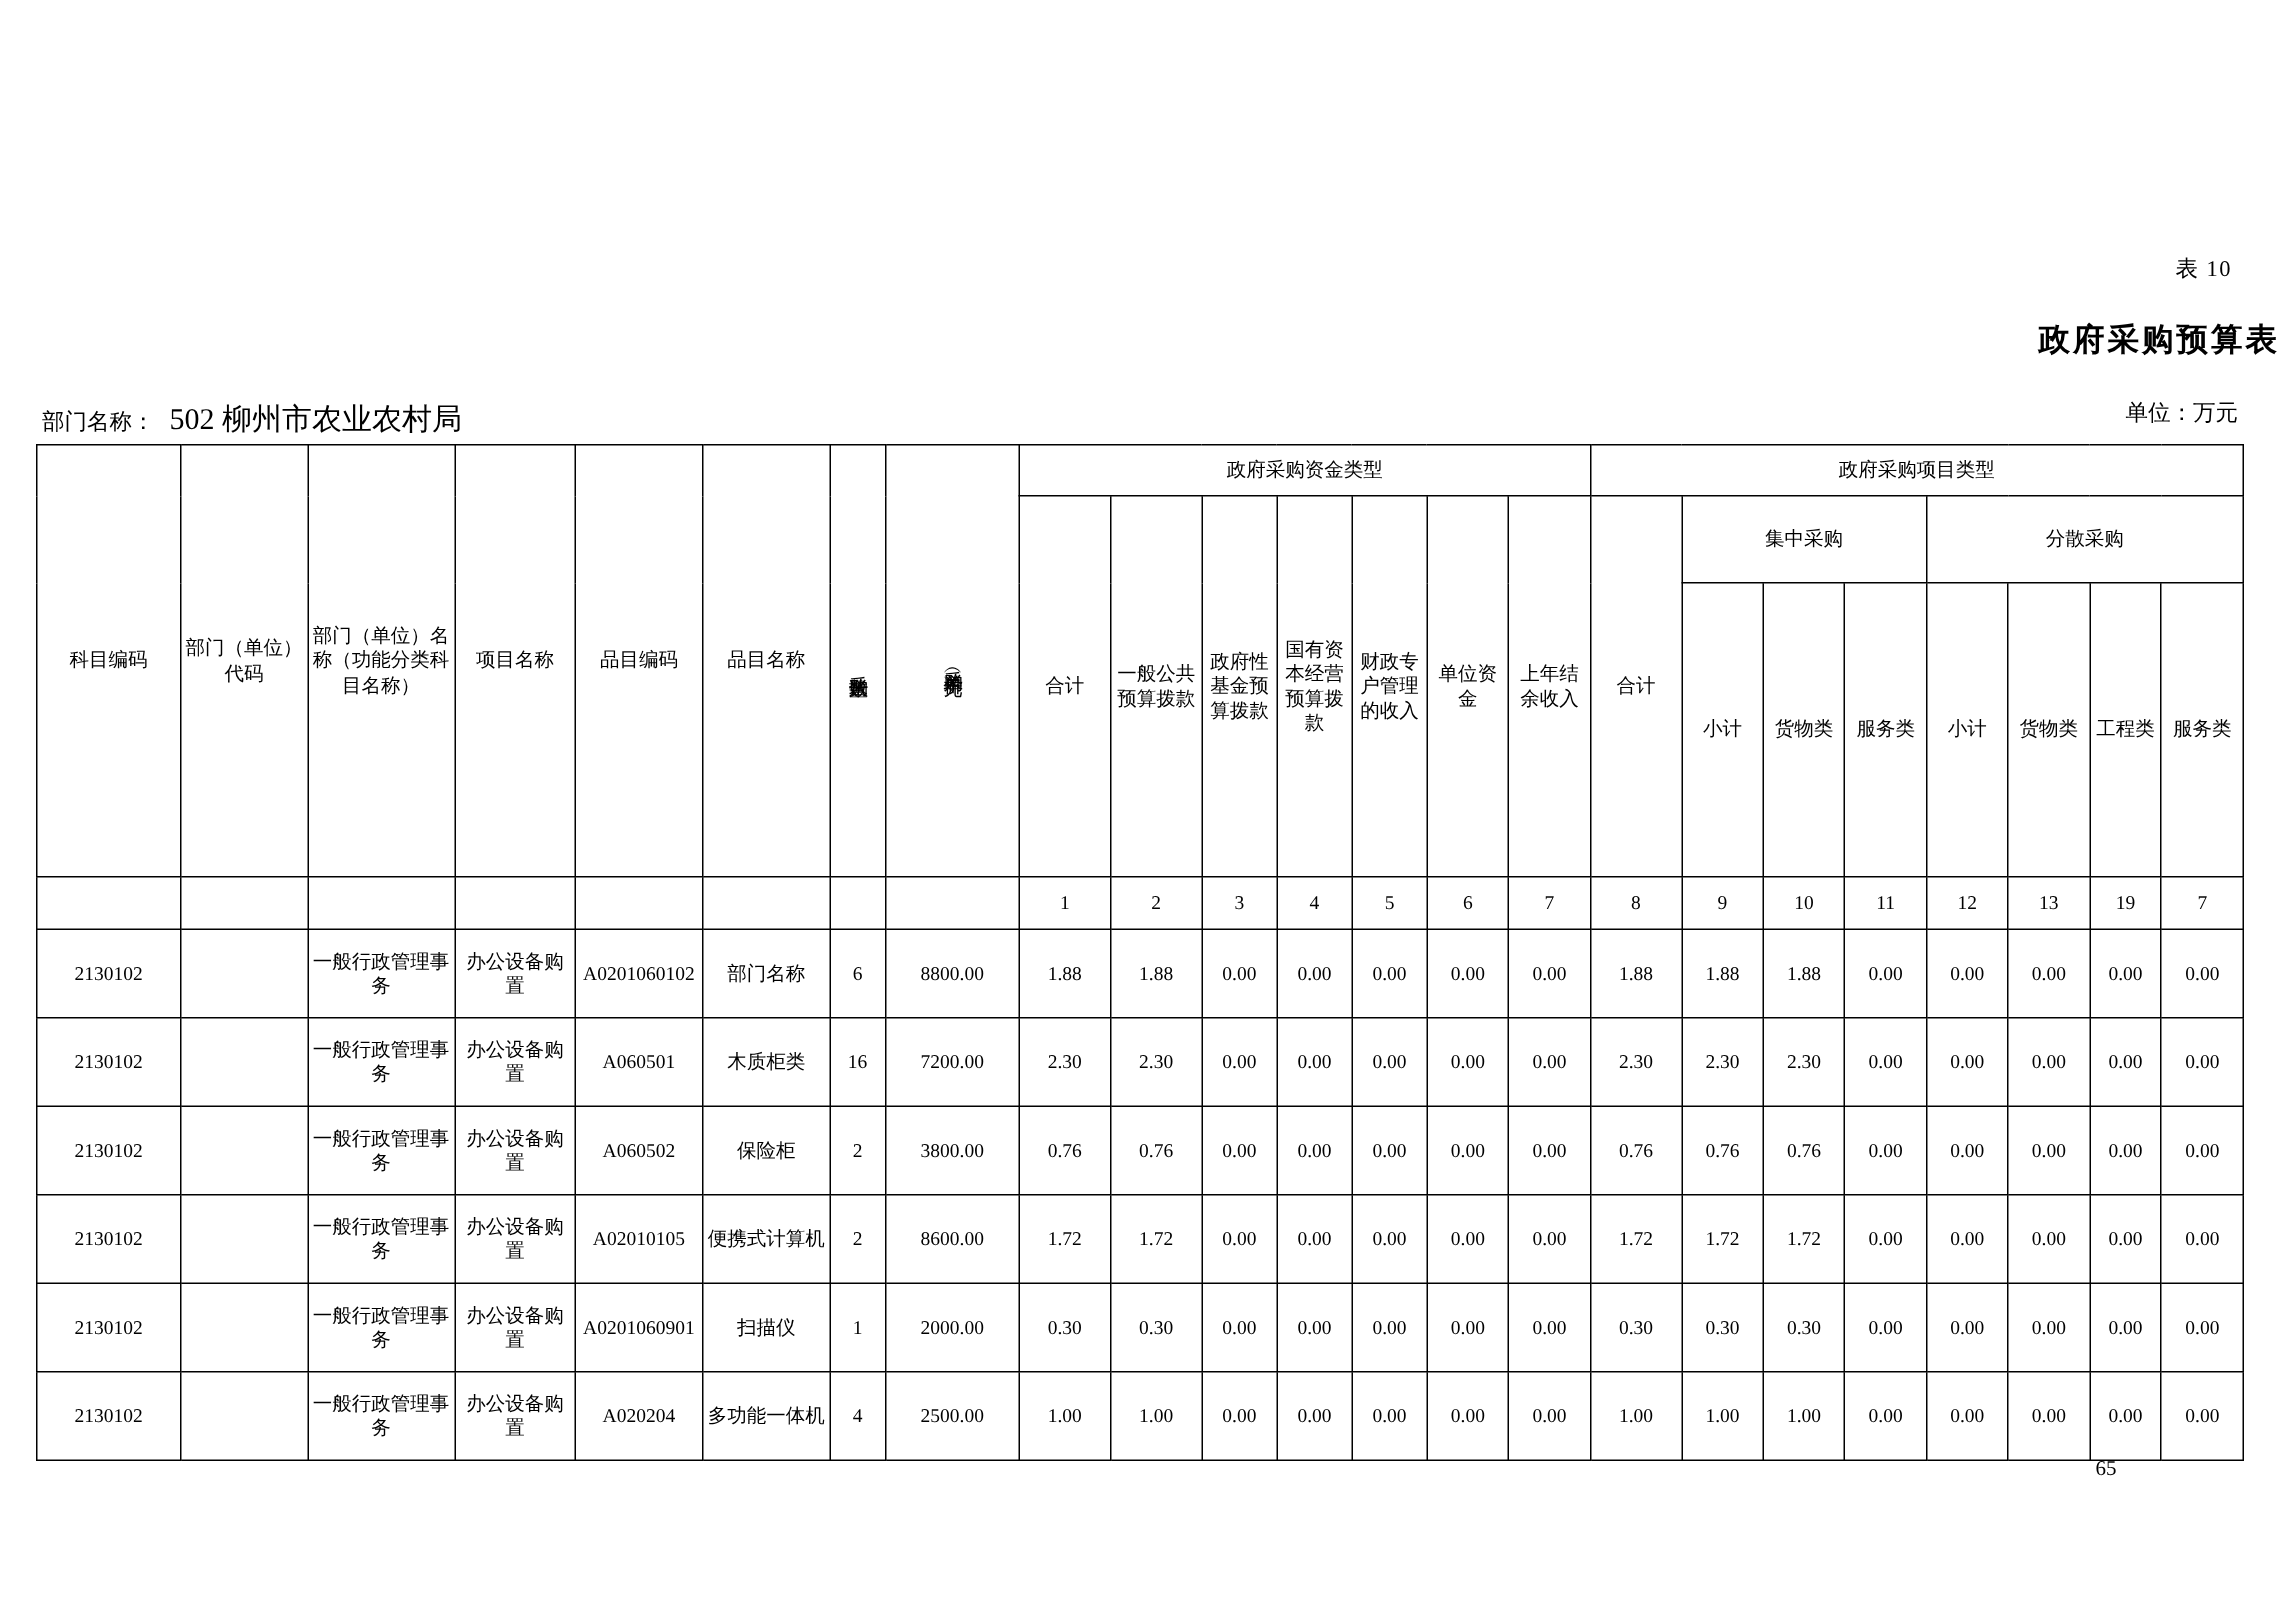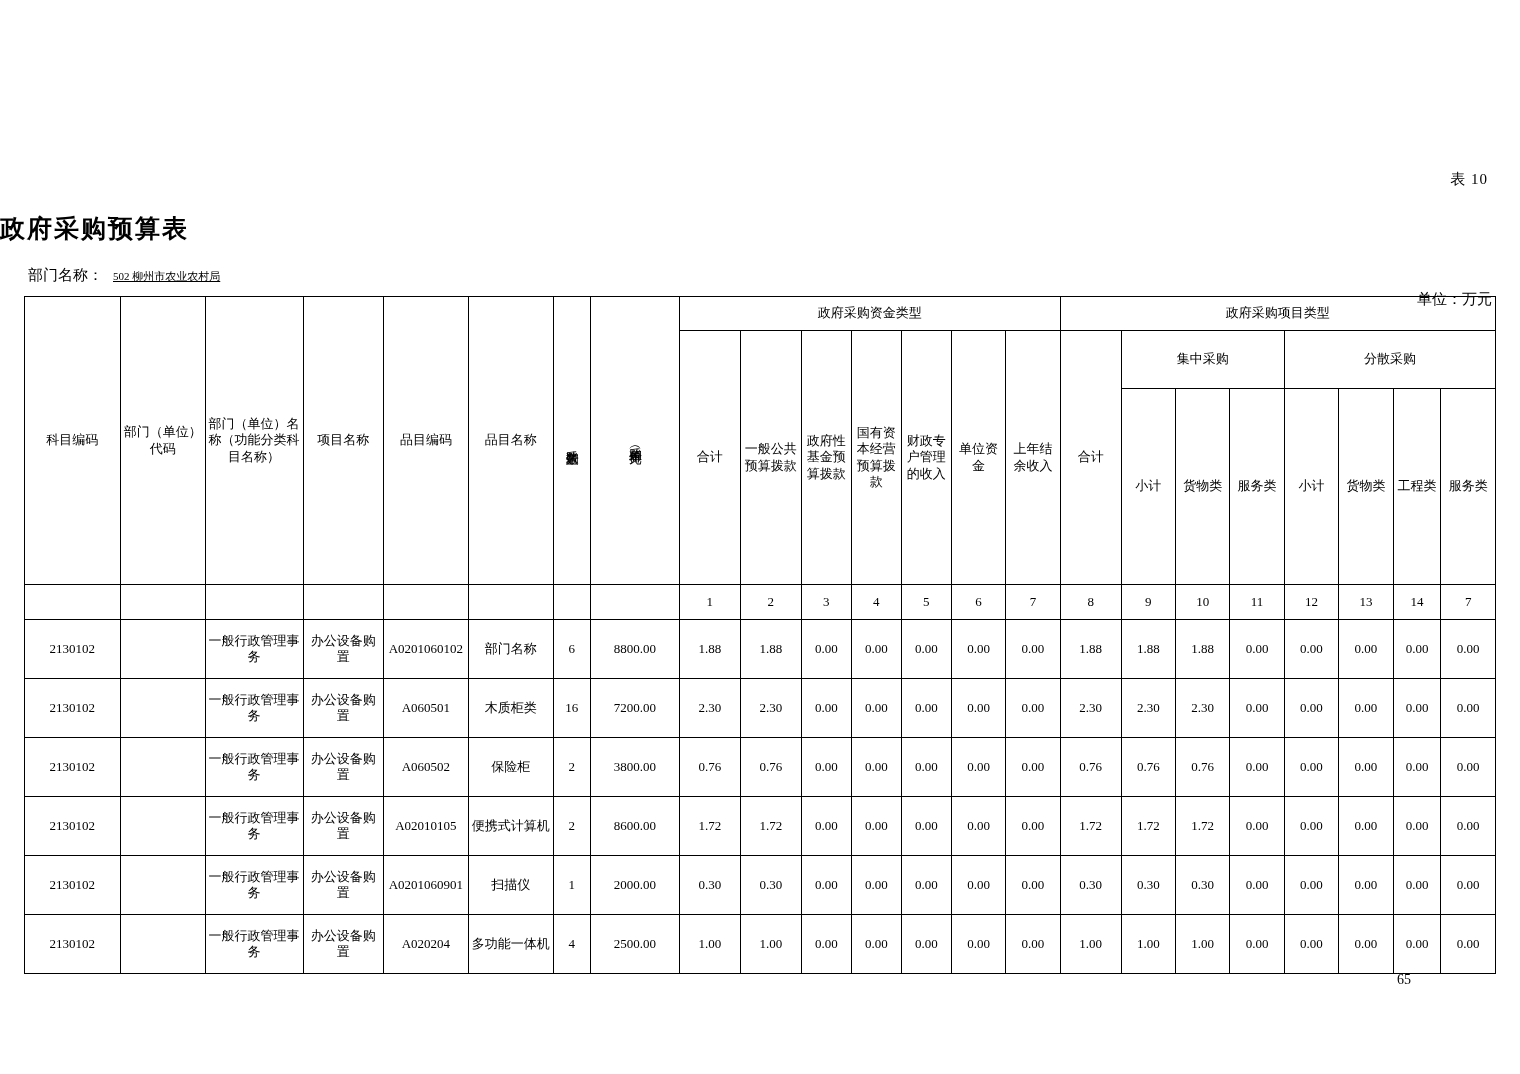--- a/index.html
+++ b/index.html
@@ -26,43 +26,41 @@
     top: 170px;
     right: 32px;
     font-size: 15px;
     letter-spacing: 1px;
   }
   .doc-title {
     position: absolute;
     top: 212px;
     left: 0;
     width: 1520px;
-    text-align: left;
-    font-size: 25px;
+    text-align: right;
+    font-size: 21px;
     font-weight: bold;
     letter-spacing: 2px;
   }
   .meta-row {
     position: absolute;
     top: 266px;
     left: 28px;
     width: 1464px;
     font-size: 15px;
   }
   .meta-left {
     float: left;
   }
   .meta-left .dept-name {
     margin-left: 10px;
-    font-size: 11px;
-    text-decoration: underline;
+    font-size: 20px;
   }
   .meta-right {
     float: right;
-    margin-top: 24px;
   }
   .table-wrap {
     position: absolute;
     top: 296px;
     left: 24px;
     width: 1472px;
   }
   table.budget {
     border-collapse: collapse;
     table-layout: fixed;
@@ -213,21 +211,21 @@
         <td>4</td>
         <td>5</td>
         <td>6</td>
         <td>7</td>
         <td>8</td>
         <td>9</td>
         <td>10</td>
         <td>11</td>
         <td>12</td>
         <td>13</td>
-        <td>14</td>
+        <td>19</td>
         <td>7</td>
       </tr>
 
       <tr class="data-row">
         <td class="num">2130102</td>
         <td></td>
         <td>一般行政管理事务</td>
         <td>办公设备购置</td>
         <td class="num">A0201060102</td>
         <td>部门名称</td>

